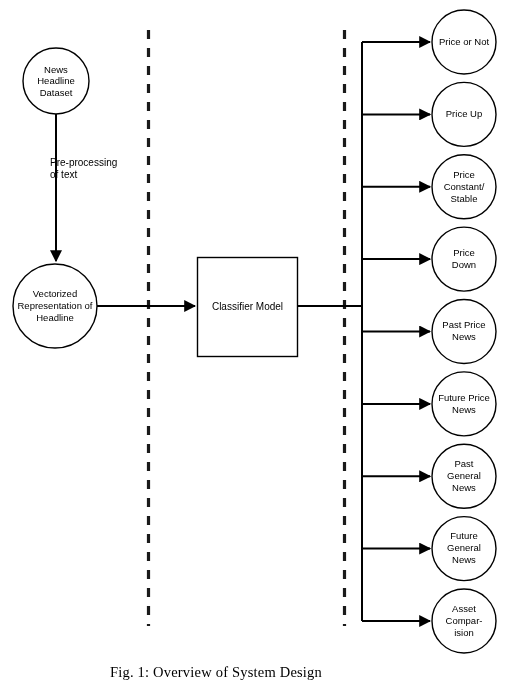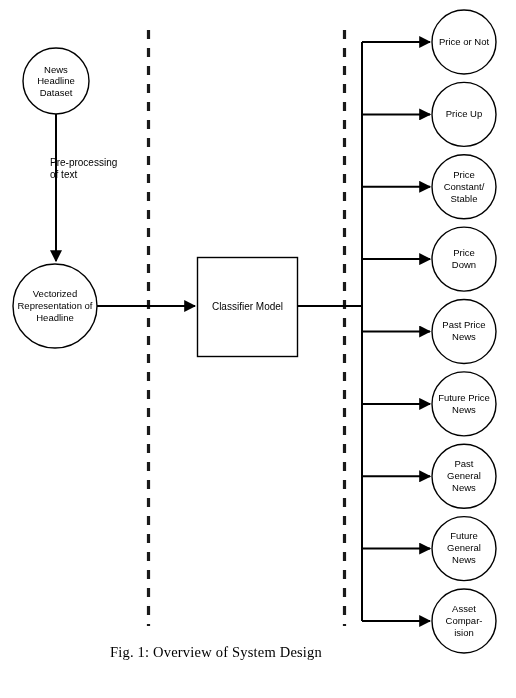--- a/index.html
+++ b/index.html
@@ -57,21 +57,21 @@
   }
   .edge-label {
     font-family: "Liberation Sans", sans-serif;
     font-size: 10px;
     fill: #000000;
     text-anchor: start;
   }
   .figure-caption {
     position: absolute;
     left: 0;
-    top: 644px;
+    top: 664px;
     width: 432px;
     text-align: center;
     font-family: "Liberation Serif", serif;
     font-size: 14.5px;
     color: #000000;
     letter-spacing: 0.2px;
   }
 </style>
 </head>
 <body>

